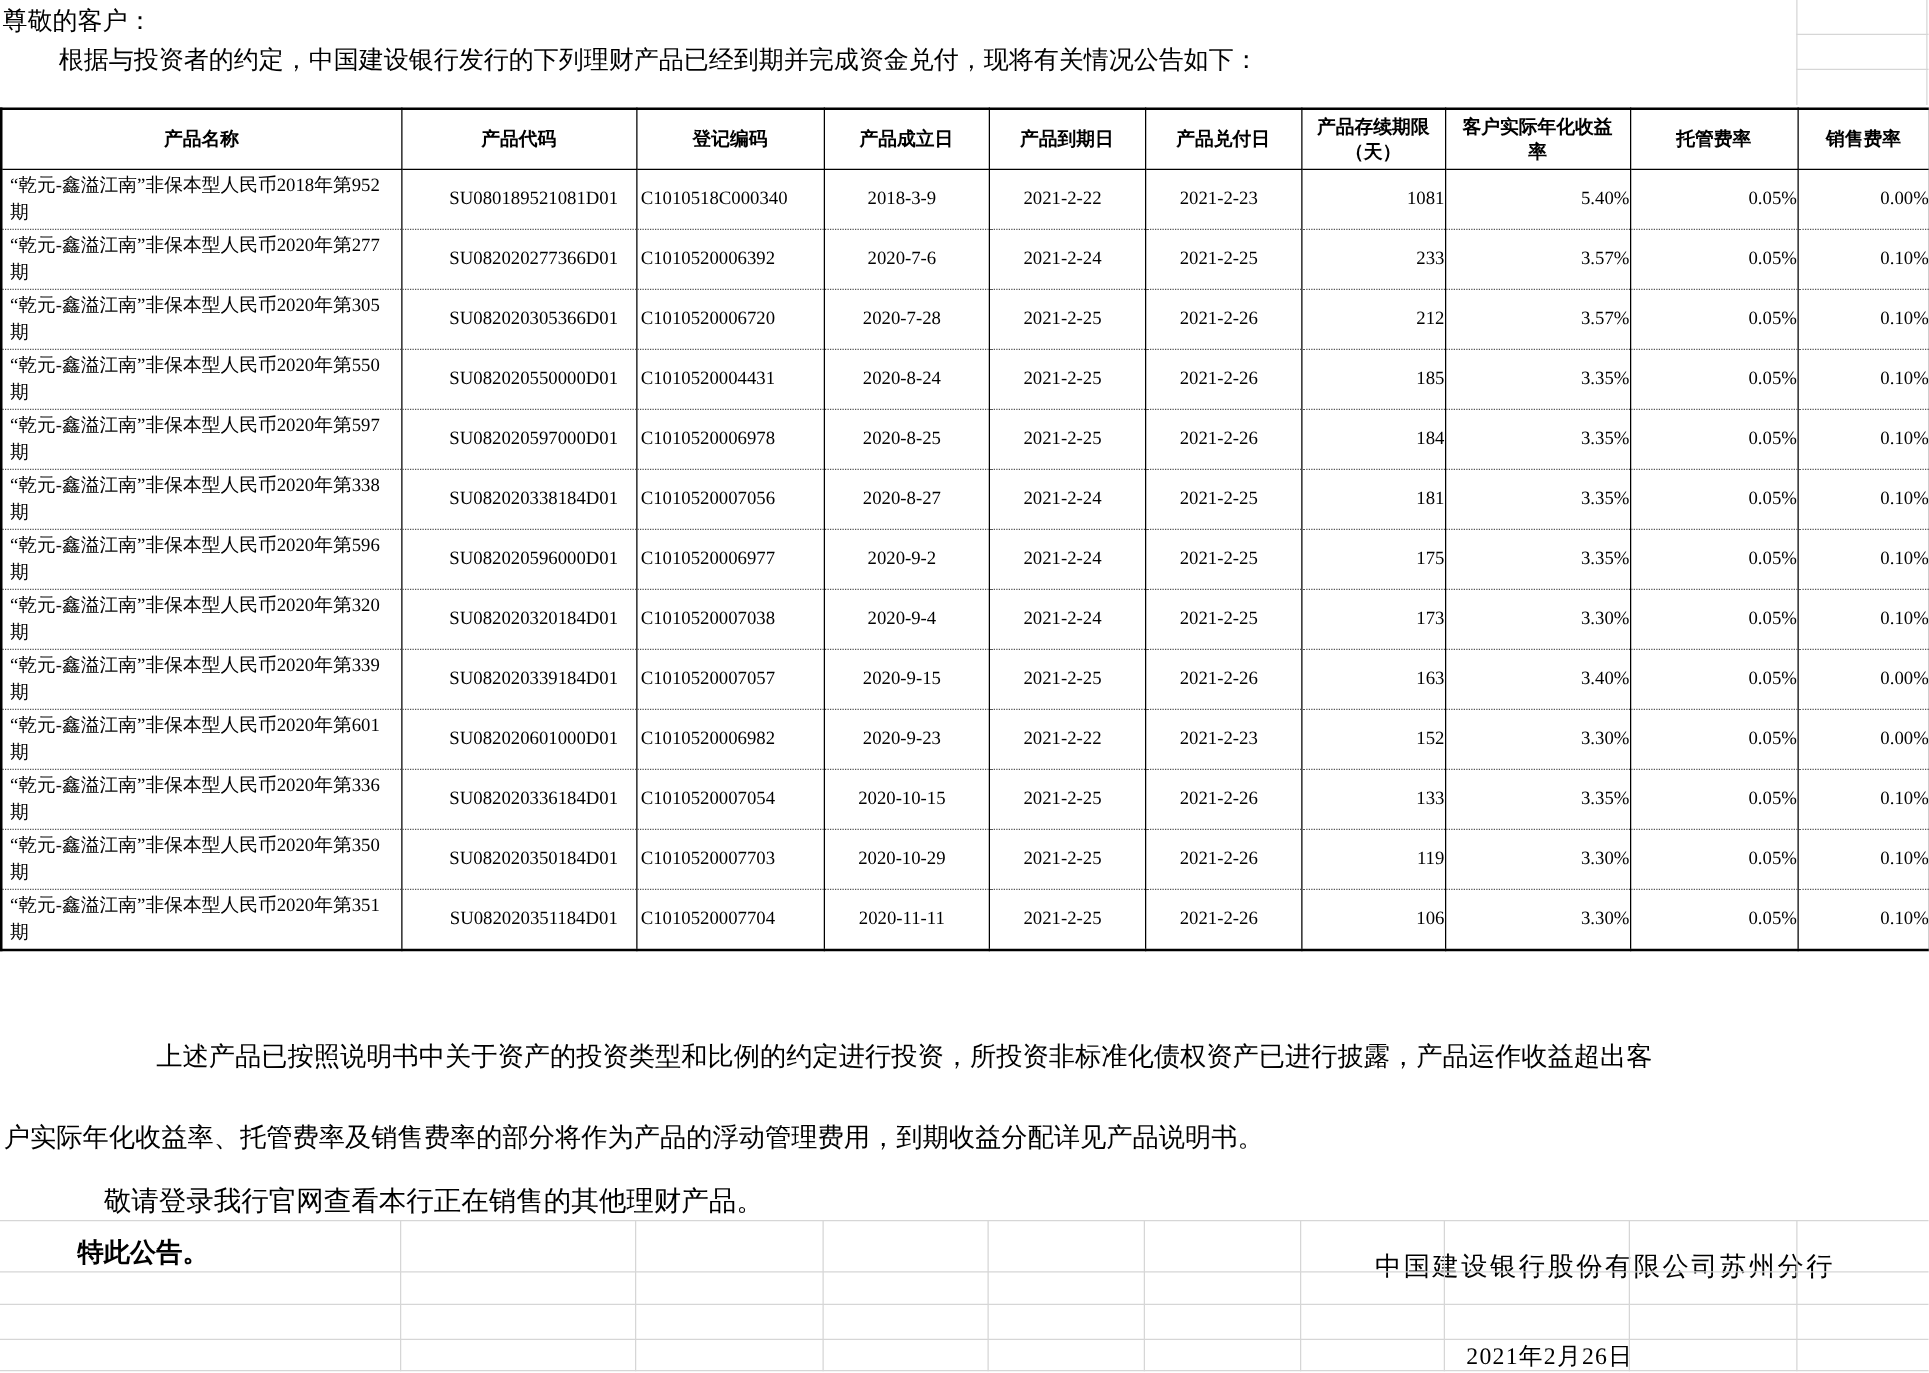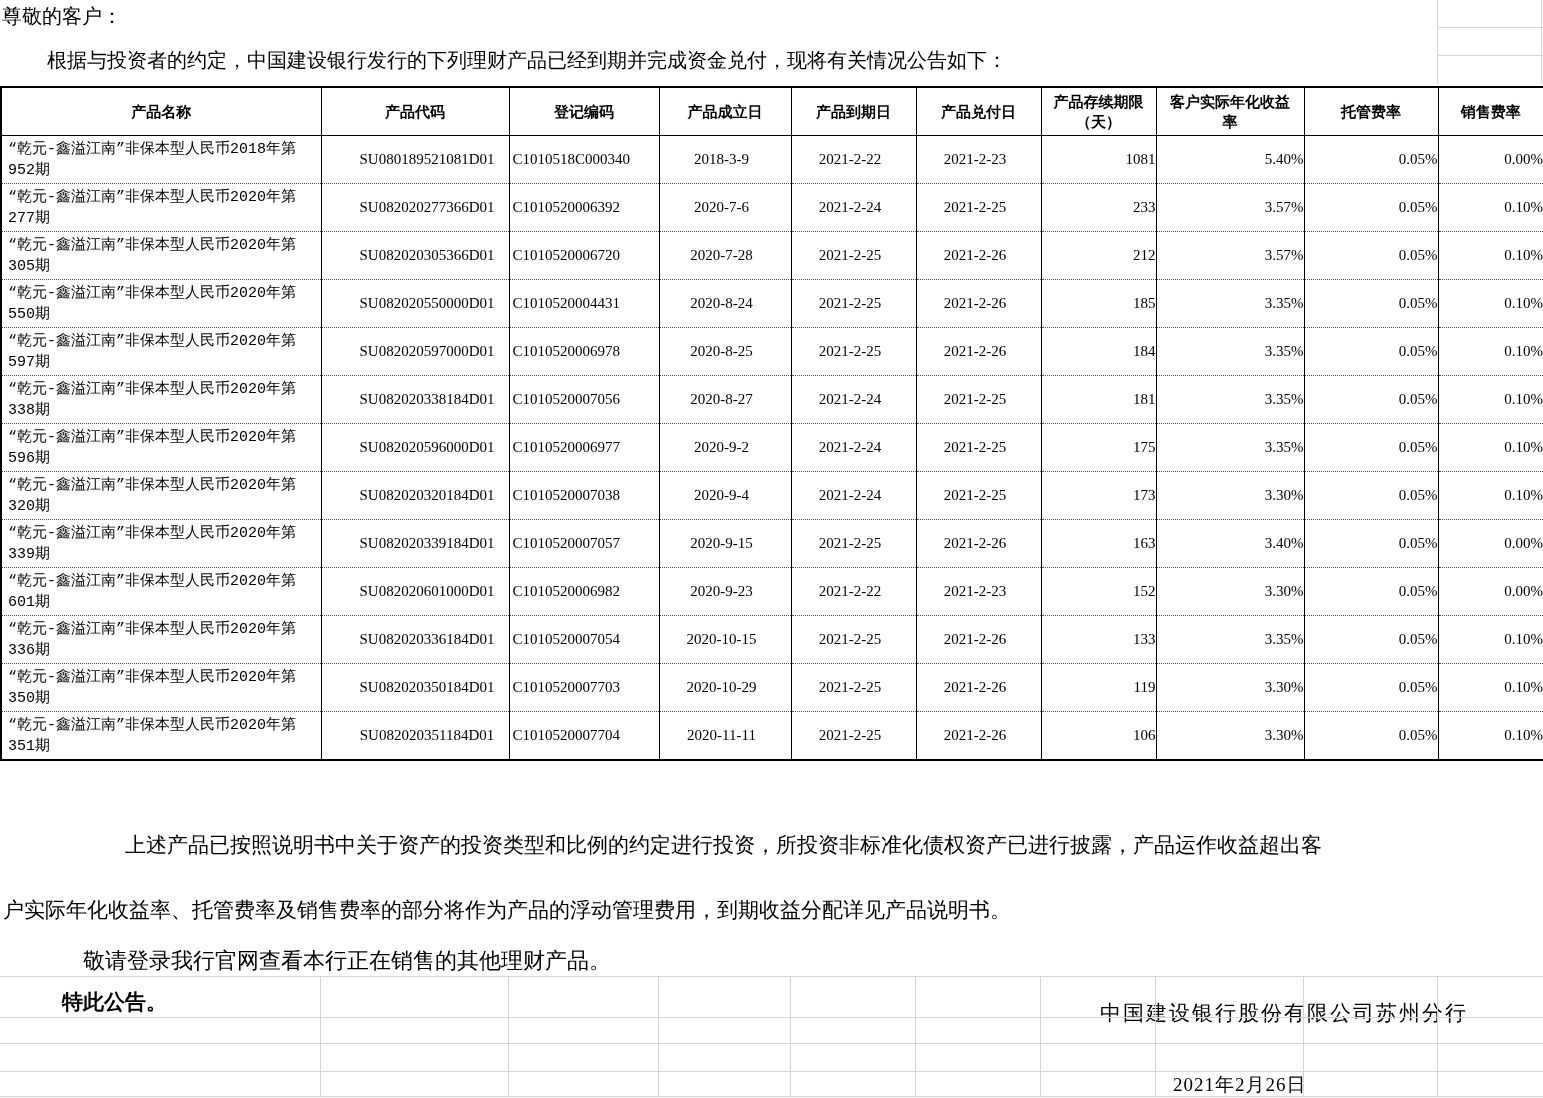--- a/index.html
+++ b/index.html
@@ -5,39 +5,39 @@
   html,body { margin:0; padding:0; }
   body {
     width:1543px; height:1098px;
     background:#ffffff; color:#000;
     font-family:"Liberation Serif","DejaVu Serif",serif;
     position:relative; overflow:hidden;
   }
   .abs { position:absolute; white-space:nowrap; }
 
   .salutation { left:2px;  top:3px;  font-size:20px; }
-  .intro      { left:47px; top:47px; font-size:20px; }
+  .intro      { left:47px; top:34px; font-size:20px; }
 
   table.products {
     position:absolute; left:0; top:86px; width:1543px;
     border-collapse:collapse; table-layout:fixed;
     border:2px solid #000;
   }
   .products th {
     border:1px solid #000;
     font-size:15px; font-weight:bold; text-align:center; vertical-align:middle;
     height:47px; line-height:20px; padding:0 8px; overflow:hidden;
   }
   .products td {
     border-left:1px solid #000;
     border-top:1px dotted #555;
     font-size:15px; vertical-align:middle;
     height:47px; line-height:21px; padding:0; overflow:hidden;
   }
-  td.c-name { text-align:left;  padding:0 16px 0 6px;font-family:Liberation Mono, monospace; }
+  td.c-name { text-align:left;  padding:0 16px 0 6px; }
   td.c-code { text-align:center;padding-left:24px; }
   td.c-reg  { text-align:left;  padding-left:3px;font-family:Liberation Serif, serif; }
   td.c-date { text-align:center; padding-right:7px; }
   td.c-days, td.c-rate { text-align:right;margin-left:12px; }
 
   .note1a { left:125px; top:831px; font-size:21px; }
   .note1b { left:3px;   top:896px; font-size:21px; }
   .note2  { left:83px;  top:946px; font-size:22px; }
   .note3  { left:62px;  top:988px; font-size:21px;font-weight:bold; }
   .issuer { left:1100px; top:999px; font-size:21px; letter-spacing:2px; }

